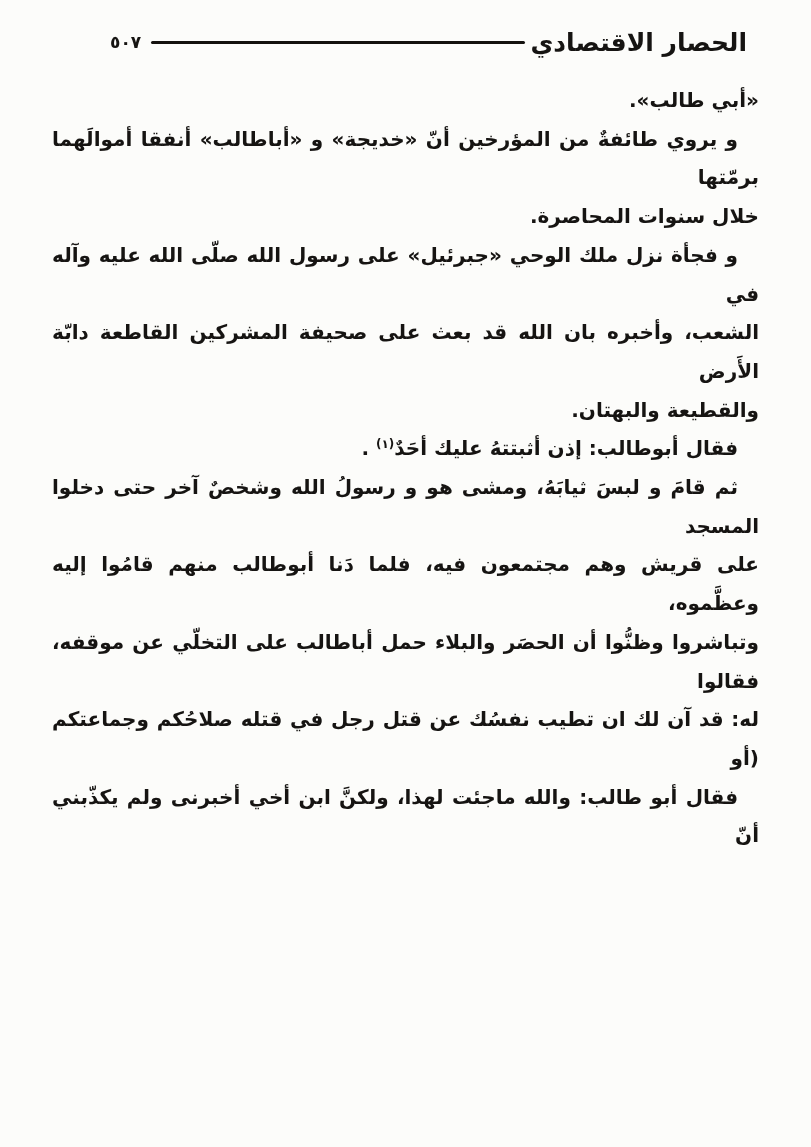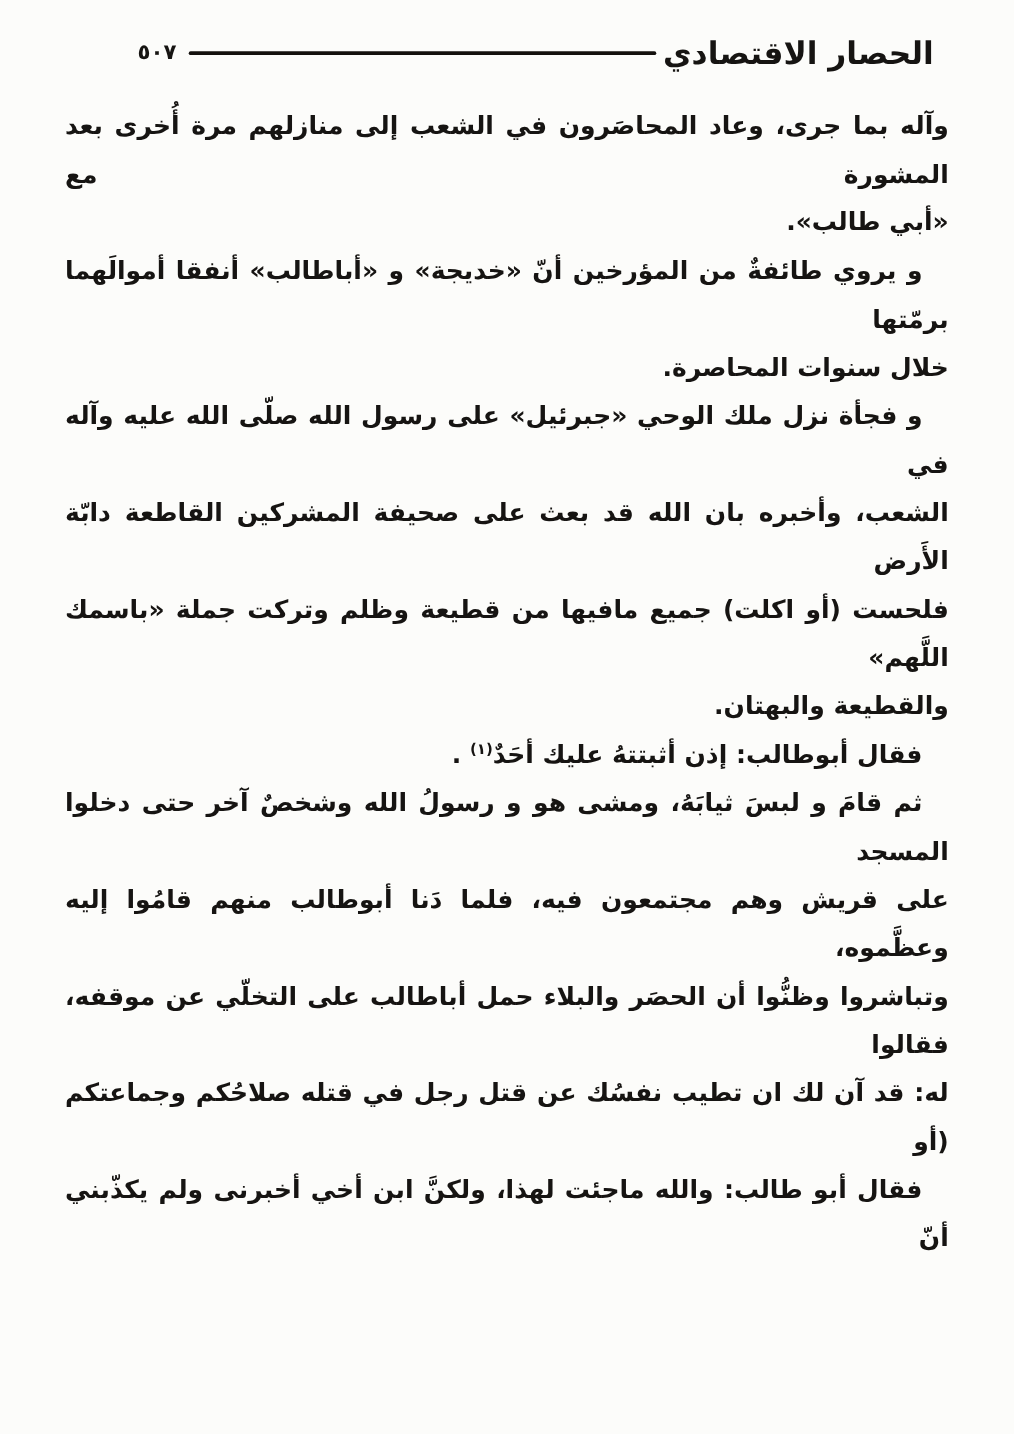--- a/index.html
+++ b/index.html
@@ -80,27 +80,25 @@
 
 <div class="page">
 
   <header class="header">
     <span class="header-title">الحصار الاقتصادي</span>
     <span class="header-rule" style="background: rgb(20, 17, 14);"></span>
     <span class="page-number">٥٠٧</span>
   </header>
 
   <main class="body-text" id="body-lines">
-      <div class="line fill"><span>وآله بما جرى، وعاد المحاصَرون في الشعب إلى منازلهم مرة أُخرى بعد المشورة مع</span></div>
       <div class="line"><span>«أبي طالب».</span></div>
       <div class="line fill indent"><span>و يروي طائفةٌ من المؤرخين أنّ «خديجة» و «أباطالب» أنفقا أموالَهما برمّتها</span></div>
       <div class="line"><span>خلال سنوات المحاصرة.</span></div>
       <div class="line fill indent"><span>و فجأة نزل ملك الوحي «جبرئيل» على رسول الله صلّى الله عليه وآله في</span></div>
       <div class="line fill"><span>الشعب، وأخبره بان الله قد بعث على صحيفة المشركين القاطعة دابّة الأَرض</span></div>
-      <div class="line fill"><span>فلحست (أو اكلت) جميع مافيها من قطيعة وظلم وتركت جملة «باسمك اللَّهم»</span></div>
       <div class="line"><span>والقطيعة والبهتان.</span></div>
       <div class="line indent"><span>فقال أبوطالب: إذن أثبتتهُ عليك أحَدٌ</span><sup>(١)</sup><span> .</span></div>
       <div class="line fill indent"><span>ثم قامَ و لبسَ ثيابَهُ، ومشى هو و رسولُ الله وشخصٌ آخر حتى دخلوا المسجد</span></div>
       <div class="line fill"><span>على قريش وهم مجتمعون فيه، فلما دَنا أبوطالب منهم قامُوا إليه وعظَّموه،</span></div>
       <div class="line fill"><span>وتباشروا وظنُّوا أن الحصَر والبلاء حمل أباطالب على التخلّي عن موقفه، فقالوا</span></div>
       <div class="line fill"><span>له: قد آن لك ان تطيب نفسُك عن قتل رجل في قتله صلاحُكم وجماعتكم (أو</span></div>
       <div class="line fill indent"><span>فقال أبو طالب: والله ماجئت لهذا، ولكنَّ ابن أخي أخبرنى ولم يكذّبني أنّ</span></div>
     </main>
 
 </div>

